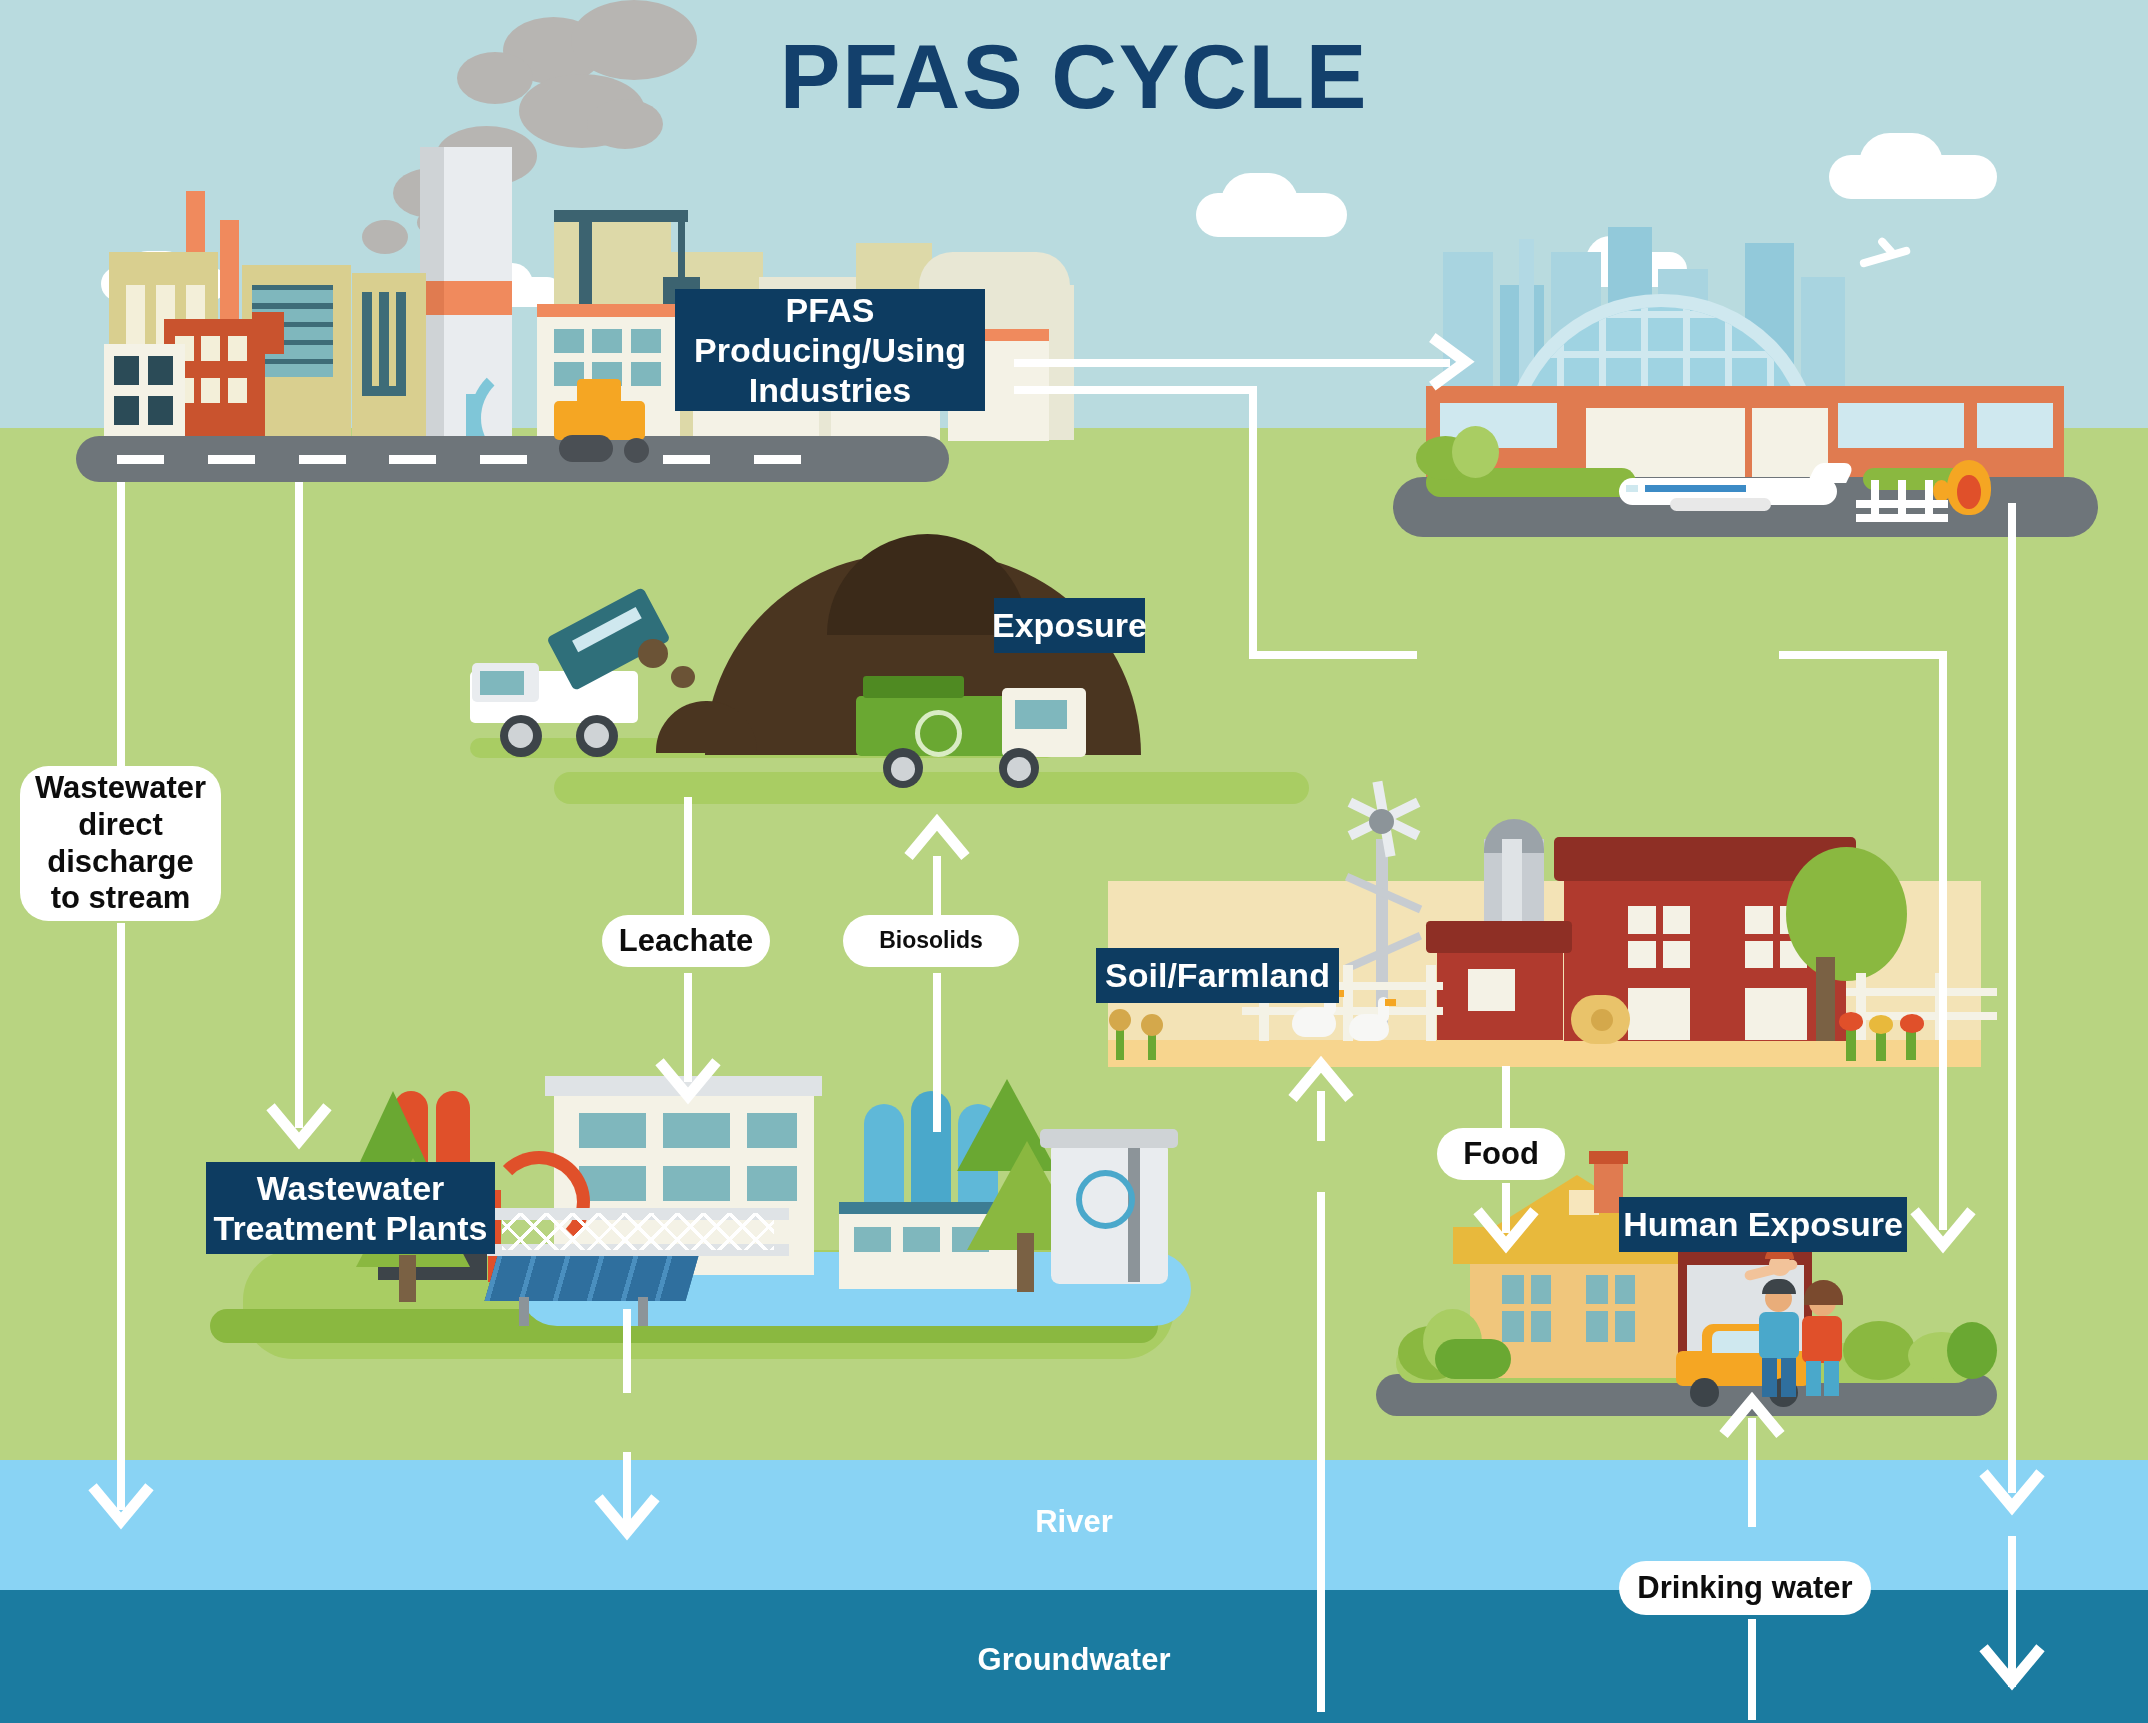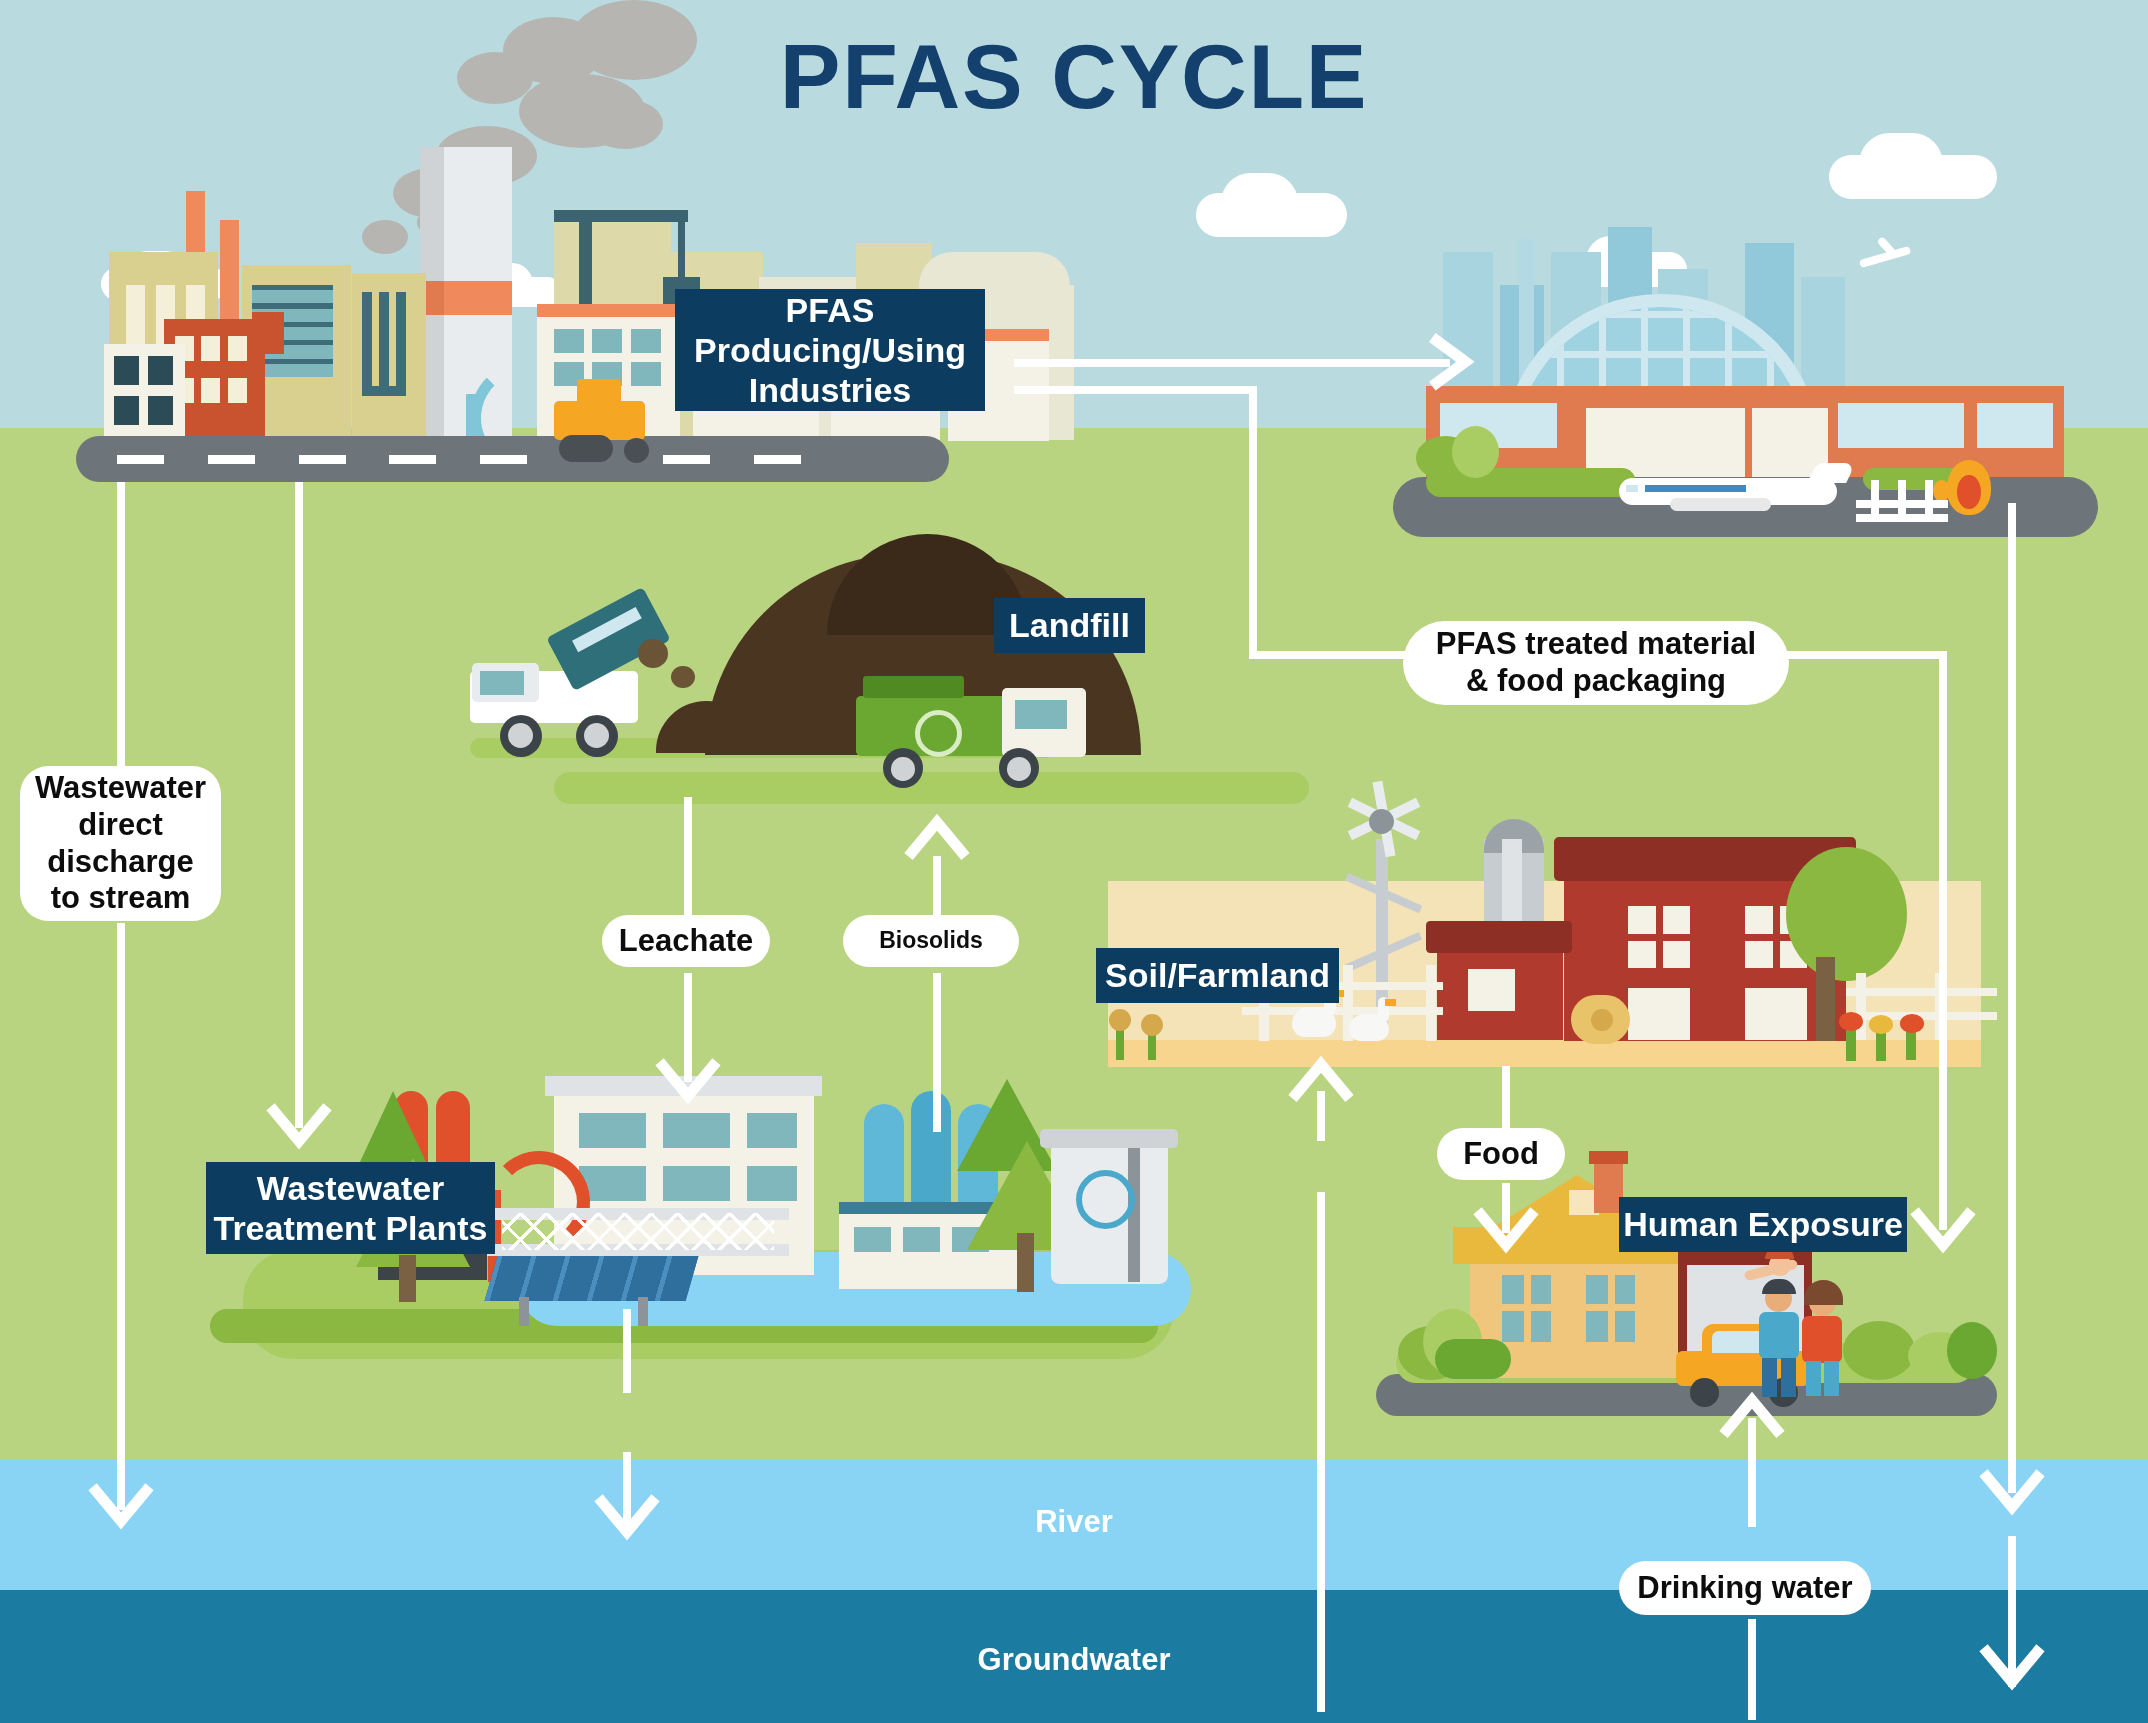--- a/index.html
+++ b/index.html
@@ -568,36 +568,34 @@
     </svg>
   </div>
 
   <div id="title">PFAS CYCLE</div>
 
   <div class="lbl lbl-navy" style="left:675px;top:289px;width:310px;height:122px;font-size:34px;white-space:pre-line;">PFAS
 Producing/Using
 Industries</div>
 
 
-  <div class="lbl lbl-navy" style="left:994px;top:598px;width:151px;height:55px;font-size:34px;white-space:pre-line;">Landfill</div>
+  <div class="lbl lbl-navy" style="left:994px;top:598px;width:151px;height:55px;font-size:34px;white-space:pre-line;">Exposure</div>
 
   <div class="lbl lbl-navy" style="left:206px;top:1162px;width:289px;height:92px;font-size:34px;white-space:pre-line;">Wastewater
 Treatment Plants</div>
 
   <div class="lbl lbl-navy" style="left:1096px;top:948px;width:243px;height:55px;font-size:34px;white-space:pre-line;">Soil/Farmland</div>
 
   <div class="lbl lbl-navy" style="left:1619px;top:1197px;width:288px;height:55px;font-size:34px;white-space:pre-line;">Human Exposure</div>
 
   <div class="lbl lbl-pill" style="left:20px;top:766px;width:201px;height:155px;font-size:31px;border-radius:28.5px;white-space:pre-line;">Wastewater
 direct
 discharge
 to stream</div>
 
-  <div class="lbl lbl-pill" style="left:1403px;top:621px;width:386px;height:84px;font-size:31px;white-space:pre-line;">PFAS treated material
-&amp; food packaging</div>
 
   <div class="lbl lbl-pill" style="left:602px;top:915px;width:168px;height:52px;font-size:31px;">Leachate</div>
 
   <div class="lbl lbl-pill" style="left:843px;top:915px;width:176px;height:52px;font-size:23px;">Biosolids</div>
 
 
   <div class="lbl lbl-pill" style="left:1437px;top:1128px;width:128px;height:52px;font-size:31px;">Food</div>
 
 
   <div class="lbl lbl-pill" style="left:1619px;top:1561px;width:252px;height:54px;font-size:31px;">Drinking water</div>

